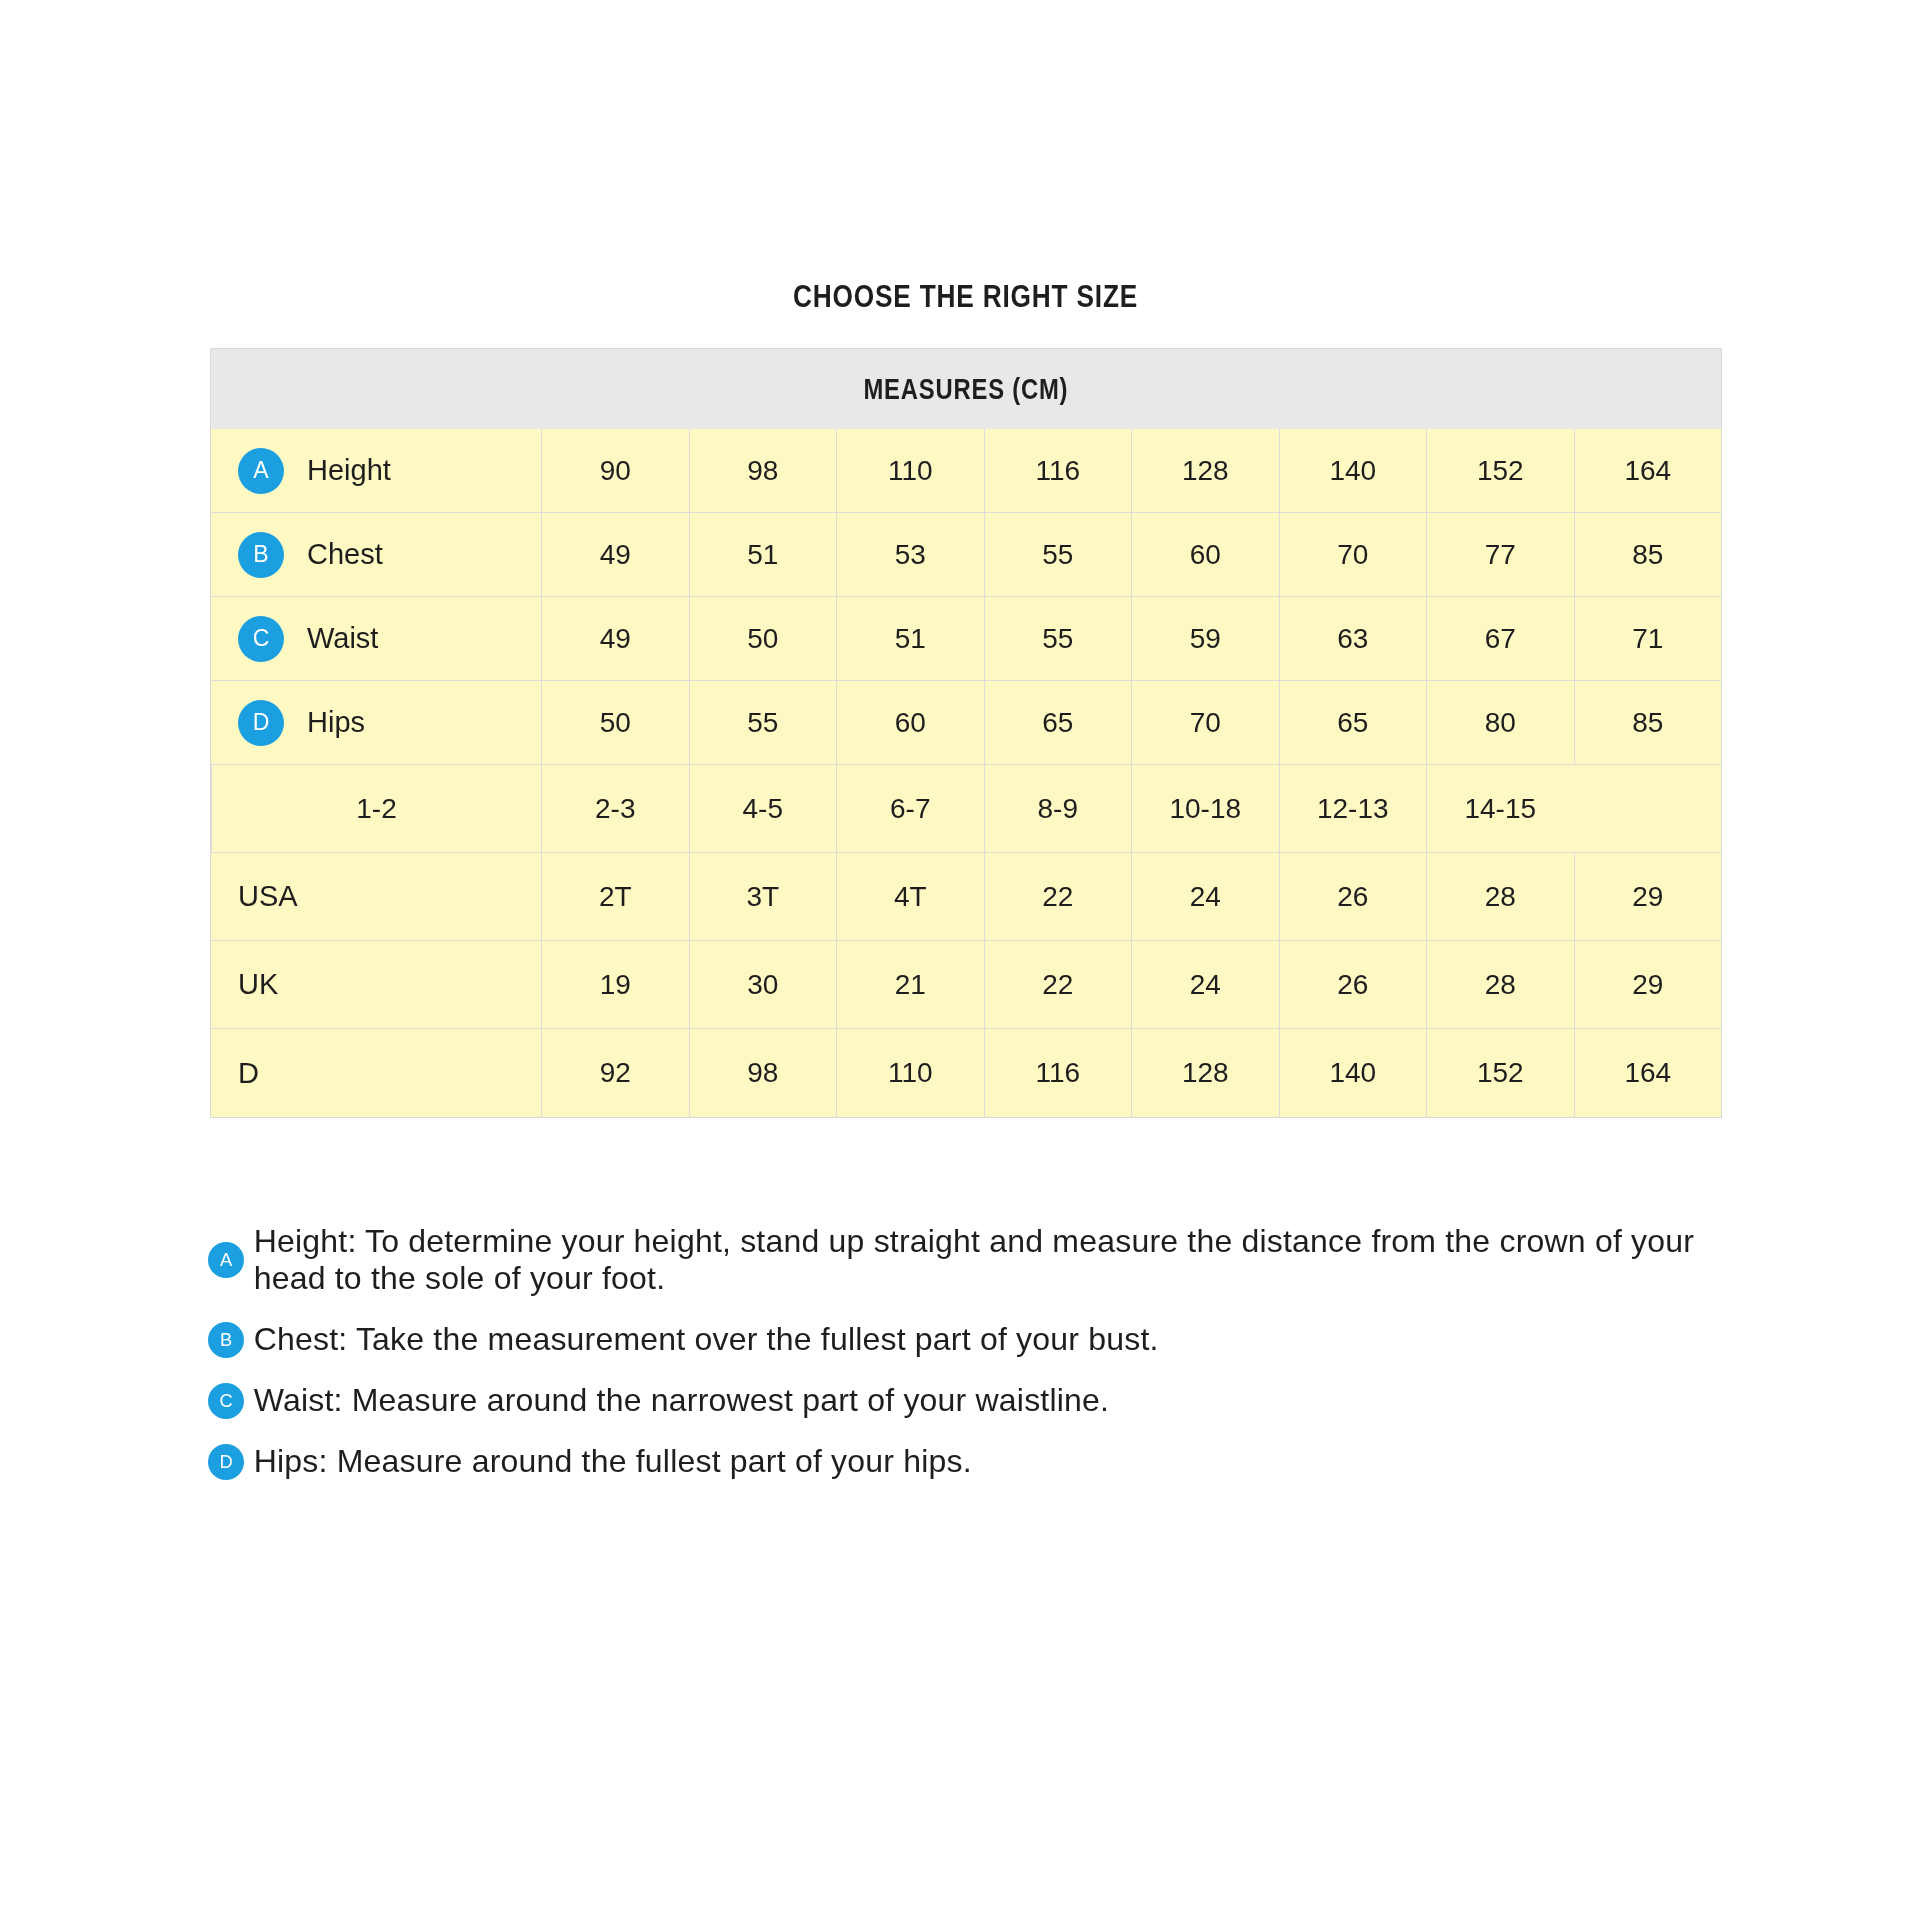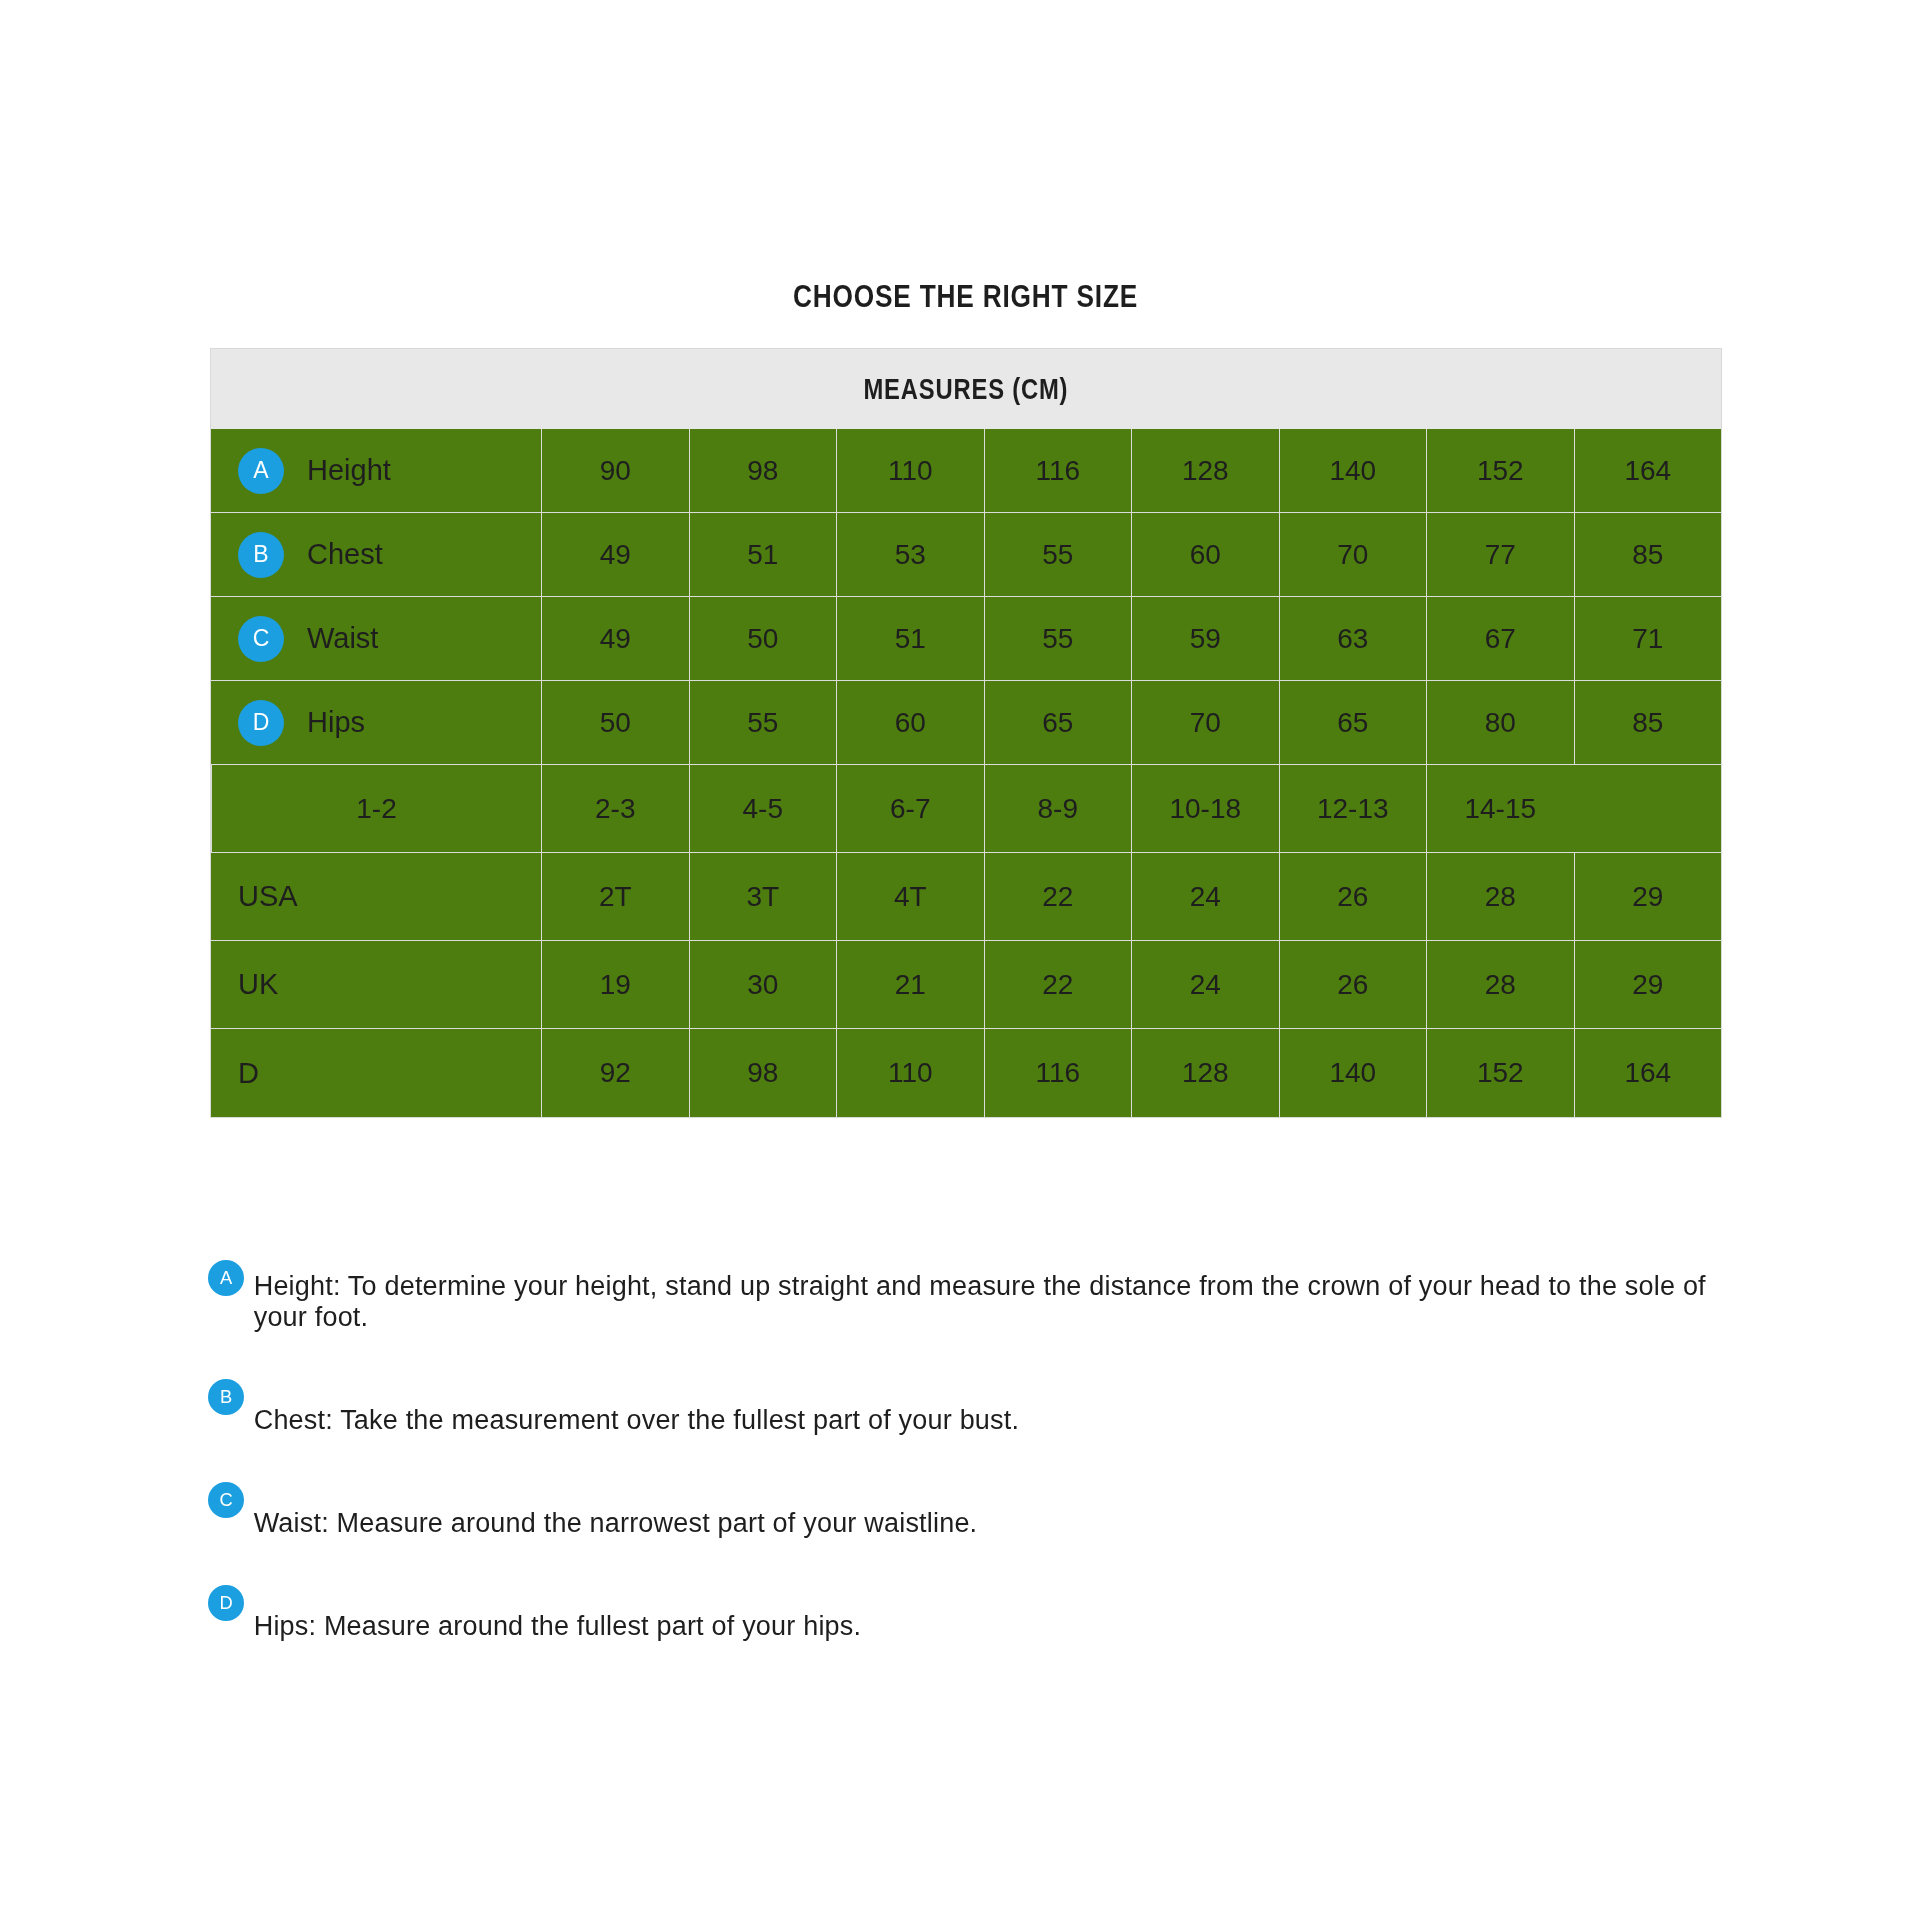--- a/index.html
+++ b/index.html
@@ -25,21 +25,21 @@
     white-space: nowrap;
   }
 
   
   .size-table {
     position: absolute;
     left: 210px;
     top: 348px;
     width: 1512px;
     border: 1px solid #d9d9d9;
-    background: #4d7c0f;
+    background: #fef9c3;
   }
   .band {
     height: 80px;
     background: #e8e8e8;
     display: flex;
     align-items: center;
     justify-content: center;
   }
   .band span {
     font-size: 29px;
@@ -96,21 +96,21 @@
     left: 208px;
     top: 1223px;
     width: 1545px;
   }
   .note {
     display: flex;
     align-items: center;
     margin-bottom: 24px;
   }
   .note .badge { margin-right: 9.7px; }
-  .note-text { font-size: 27px; letter-spacing: 0.2px; margin-top: 48px; }
+  .note-text { font-size: 32px; letter-spacing: 0.2px; }
 </style>
 </head>
 <body>
 
 <div class="page-title">CHOOSE THE RIGHT SIZE</div>
 
 <div class="size-table">
 
   <div class="band">
     <span>MEASURES (CM)</span>

